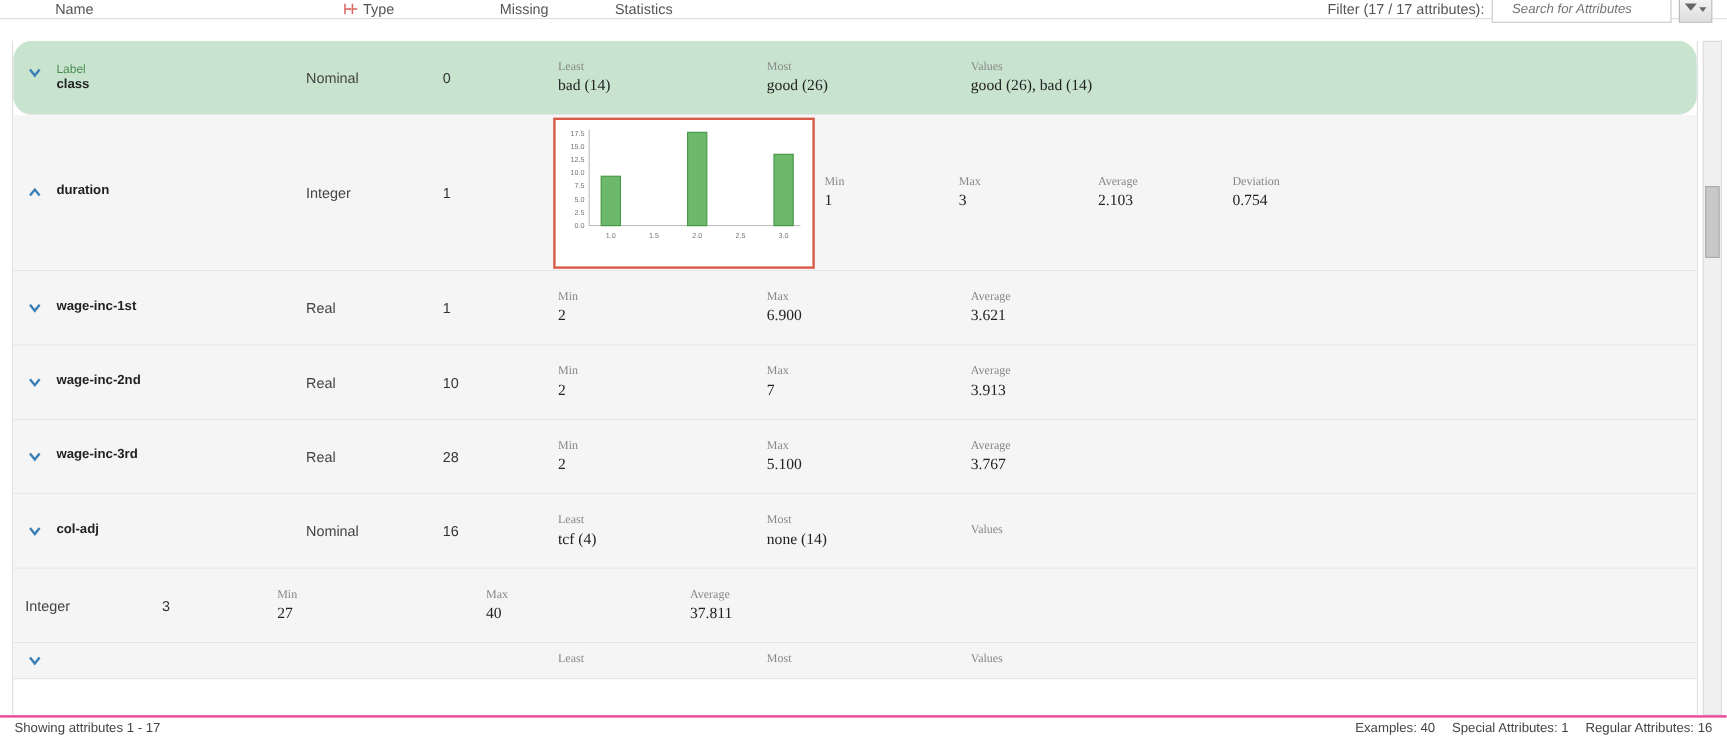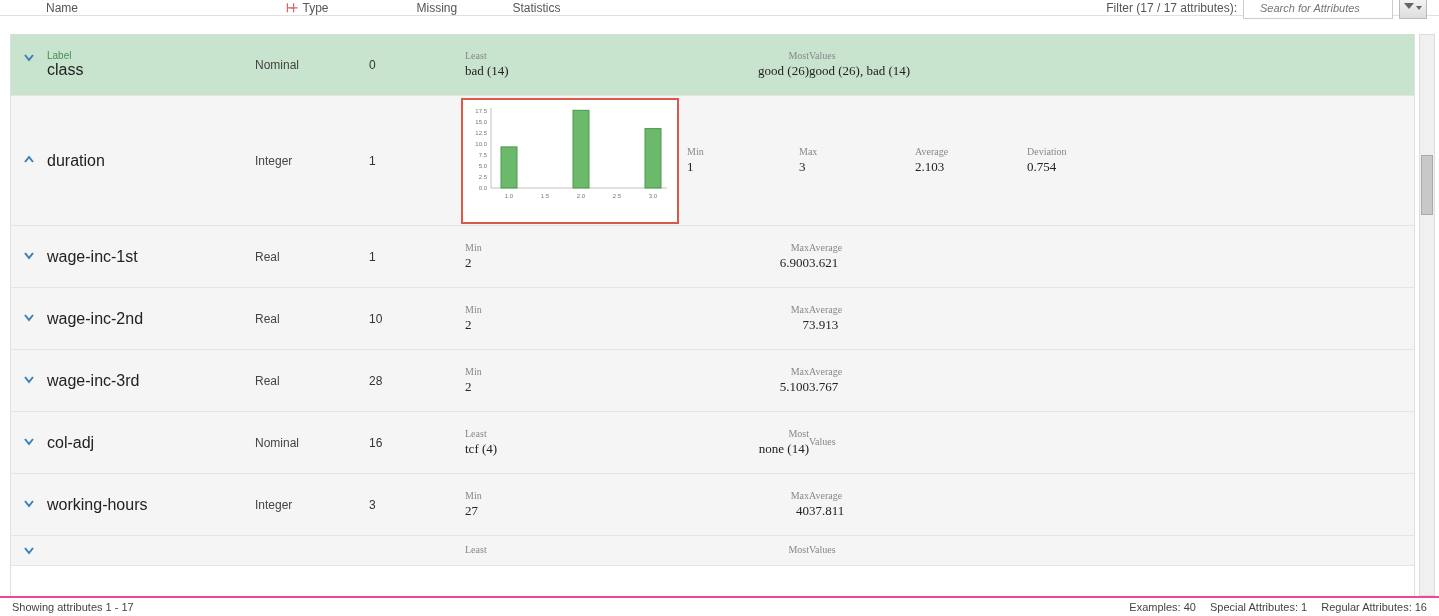--- a/index.html
+++ b/index.html
@@ -83,43 +83,43 @@
 }
 .attr-row {
   display: flex;
   align-items: center;
   border-bottom: 1px solid #e5e5e5;
   background: #f5f5f5;
   min-height: 62px;
   padding-left: 10px;
   position: relative;
 }
-.attr-row.special { background: #c8e4ce; }
+.attr-row.special { background: #c8e4ce; border-radius: 16px; }
 .attr-row.expanded { min-height: 130px; background:#f5f5f5; }
 .chev {
   width: 16px; height: 16px;
   display: flex; align-items:center; justify-content:center;
   margin-right: 10px;
   cursor: pointer;
 }
 .chev svg { width:12px; height:12px; }
 .name-cell { width: 234px; display:flex; align-items:flex-start; }
 .name-cell .nameblock { display:flex; flex-direction:column; }
 .name-cell .labelword { font-size:10px; color:#4a8c54; }
-.name-cell .attrname { font-weight:normal; font-size:16px; color:#222; }
+.name-cell .attrname { font-weight:bold; font-size:11px; color:#222; }
 .type-cell { width: 114px; color:#444; }
 .missing-cell { width: 96px; color:#333; }
 .stats-cell { flex: 1; display:flex; align-items:center; }
 .stat-group {
   display:flex; flex-direction:column; margin-right: 0; font-family: Liberation Serif, serif;
 }
 .stat-label { font-size:10px; color:#888; margin-bottom:2px; }
 .stat-value { font-size:13px; color:#222; }
 .sg1 { width: 174px; }
-.sg2 { width: 170px; align-items: flex-end; }
+.sg2 { width: 170px; }
 .sg3 { flex:1; }
 .sg-min { width: 112px; }
 .sg-max { width: 116px; }
 .sg-avg { width: 112px; }
 .sg-dev { width: 140px; }
 .chart-box {
   border: 2px solid #d85a4a;
   background: #fff;
   width: 218px;
   height: 126px;
@@ -381,30 +381,20 @@
           <span class="stat-label">Most</span>
           <span class="stat-value">none (14)</span>
         </div>
       <div class="stat-group sg3">
           <span class="stat-label">Values</span>
         </div>
     </div>
   </div>
 
   <div class="attr-row">
-    <div class="name-cell">
-      <div class="chev">
-          <svg viewBox="0 0 12 12">
-            <path d="M2 3 L6 8 L10 3" fill="none" stroke="#3a7fb5" stroke-width="2"></path>
-          </svg>
-        </div>
-      <div class="nameblock">
-          <span class="attrname">working-hours</span>
-        </div>
-    </div>
     <div class="type-cell">Integer</div>
     <div class="missing-cell">3</div>
     <div class="stats-cell">
       <div class="stat-group sg1">
           <span class="stat-label">Min</span>
           <span class="stat-value">27</span>
         </div>
       <div class="stat-group sg2">
           <span class="stat-label">Max</span>
           <span class="stat-value">40</span>

